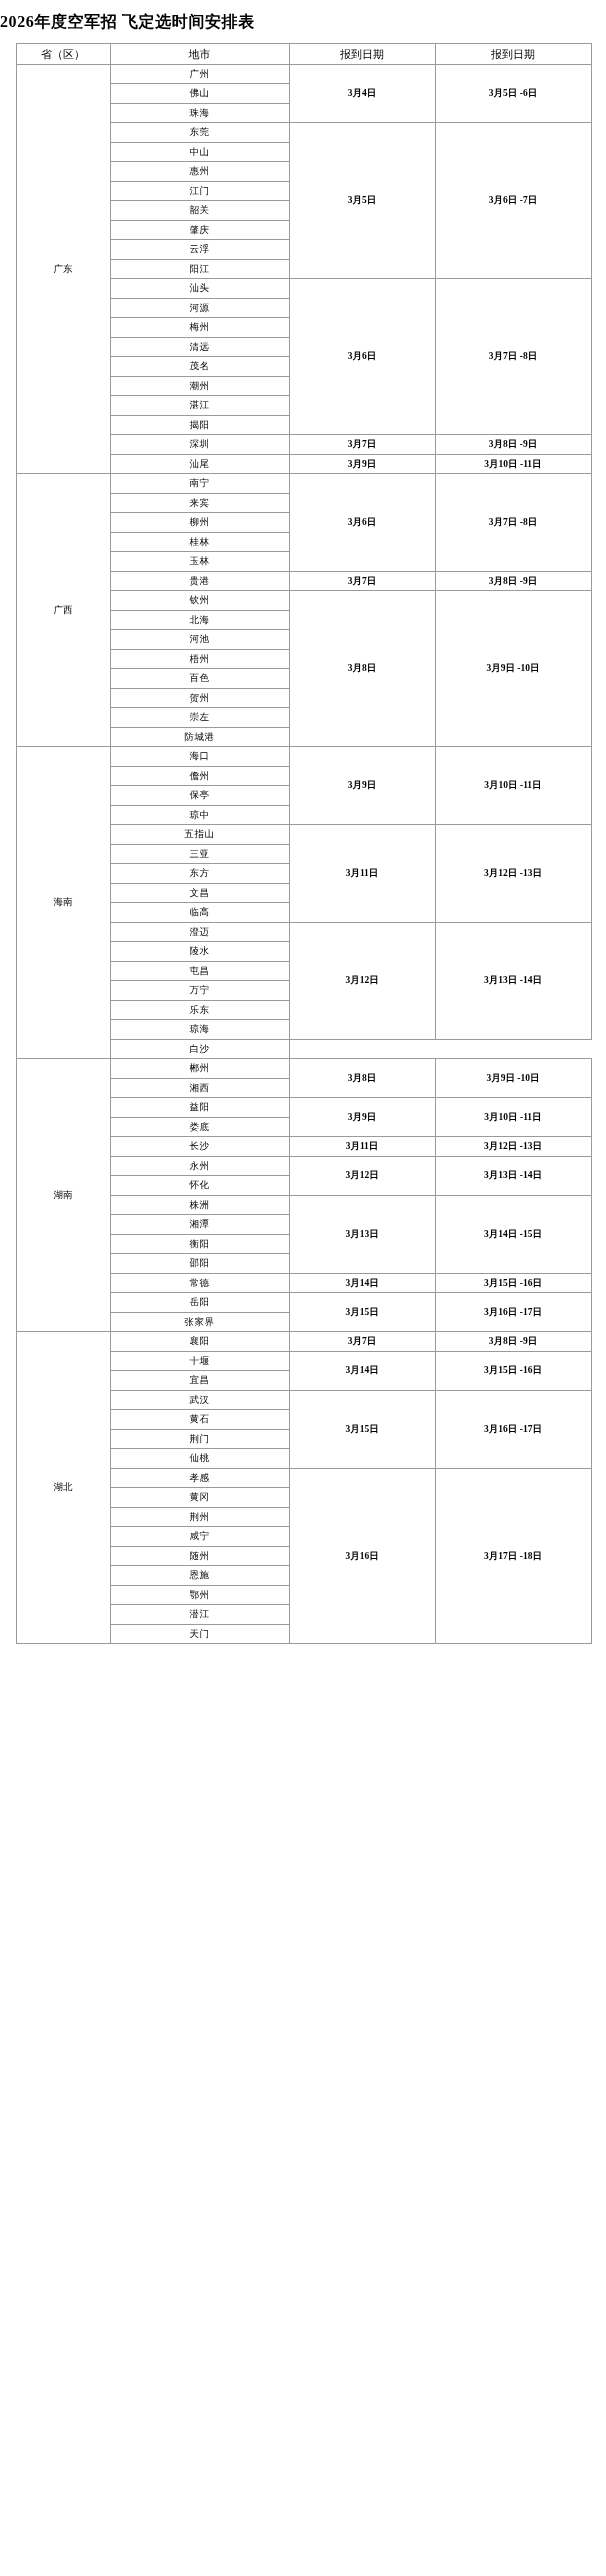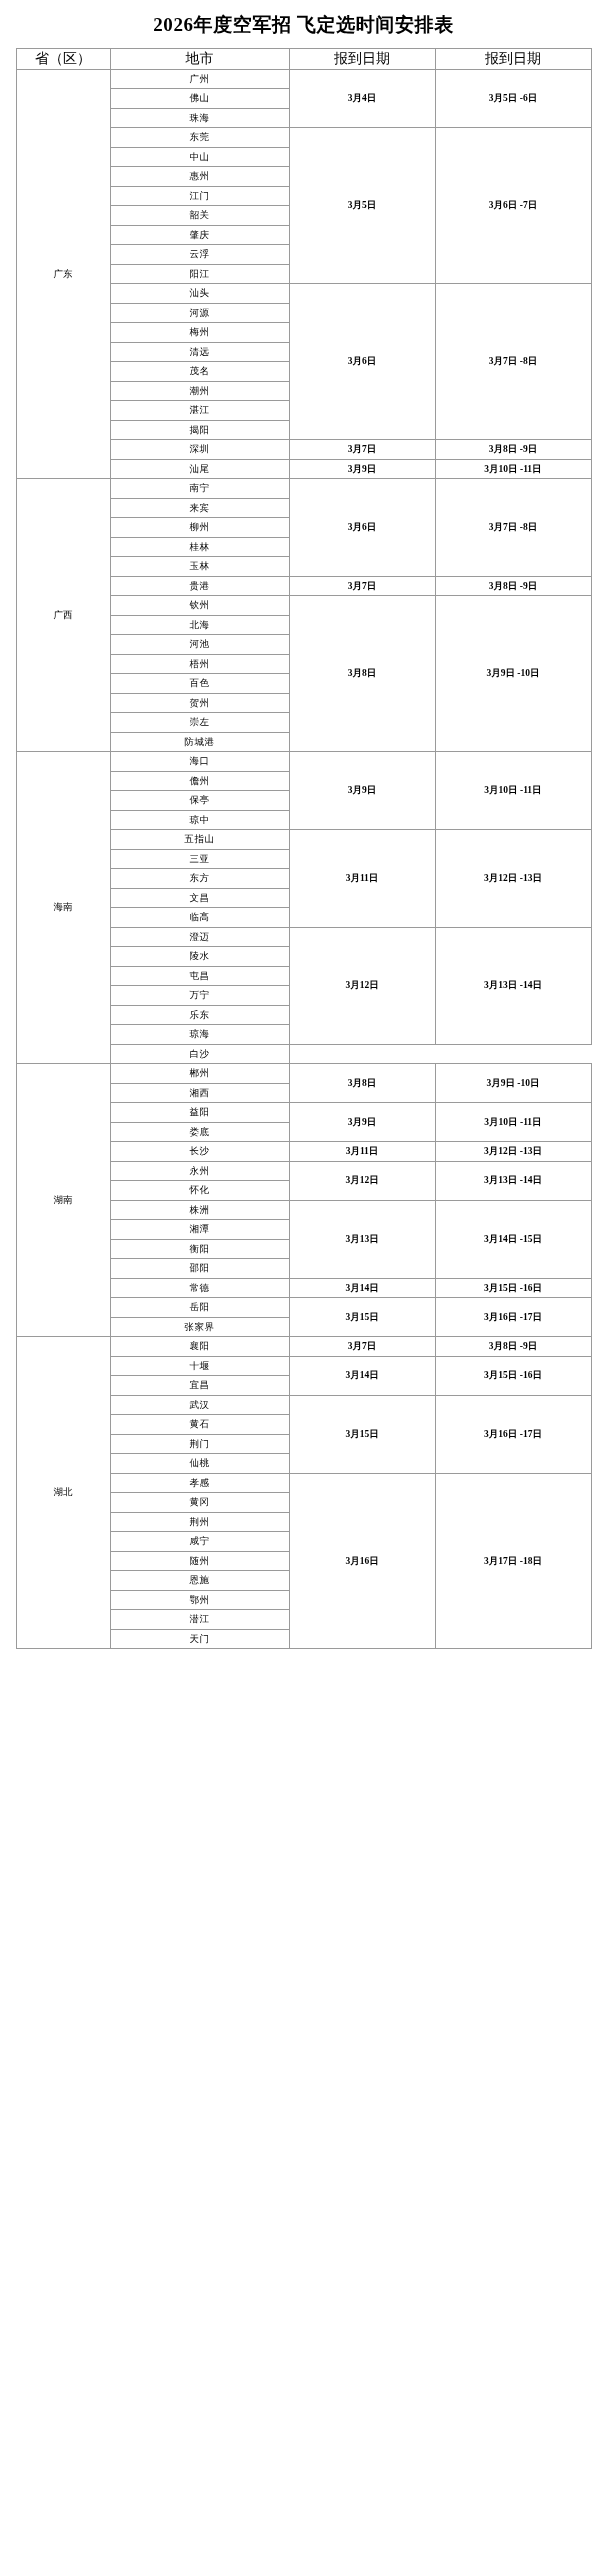--- a/index.html
+++ b/index.html
@@ -11,24 +11,24 @@
     width: 607px;
     font-family: "Liberation Serif", "DejaVu Serif", serif;
     color: #000000;
   }
   .page {
     width: 607px;
     box-sizing: border-box;
     padding: 0;
   }
   .title {
-    text-align: center;
+    text-align: left;
     font-family: "Liberation Serif", "DejaVu Serif", serif;
     font-weight: bold;
-    font-size: 19px;
+    font-size: 16px;
     letter-spacing: 0.6px;
     padding: 11.5px 0 10.2px 0;
     color: #000000;
   }
   table.sched {
     border-collapse: collapse;
     width: 576px;
     margin: 0 auto;
     table-layout: fixed;
   }
@@ -44,21 +44,21 @@
     font-size: 9.5px;
     line-height: 1.1;
     padding: 0;
     height: 18.5px;
     color: #000000;
     font-family: "Liberation Serif", "DejaVu Serif", serif;
   }
   table.sched th {
     font-weight: normal;
     height: 20px;
-    font-size: 14px;
+    font-size: 11px;
   }
   td.prov {
     font-size: 10px;
     margin-top: 28px;
   }
   td.city {
     letter-spacing: 0.6px;
   }
   td.date {
     letter-spacing: 0px;

